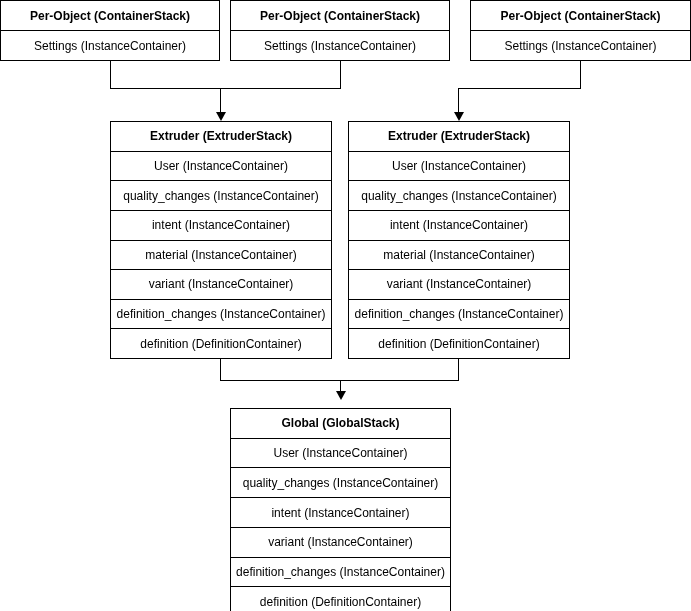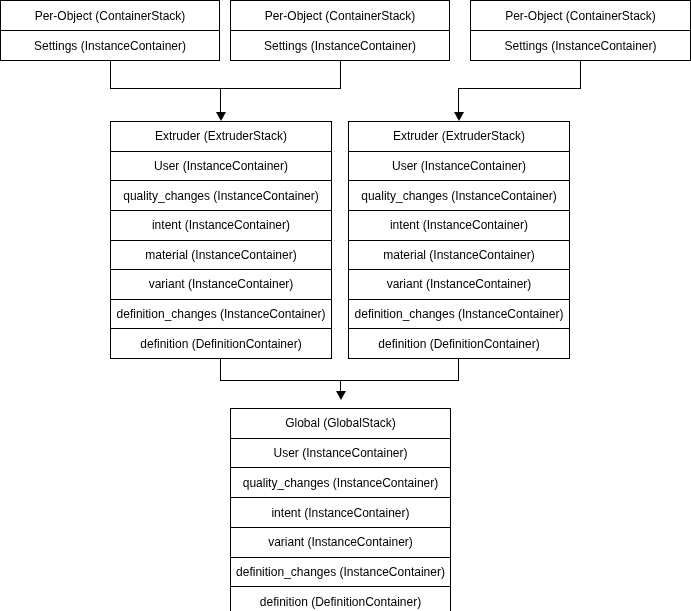--- a/index.html
+++ b/index.html
@@ -31,21 +31,21 @@
     display: flex;
     align-items: center;
     justify-content: center;
     border-top: 1px solid var(--line);
     white-space: nowrap;
     overflow: hidden;
     text-align: center;
   }
   .stack .row.title {
     border-top: none;
-    font-weight: normal;
+    font-weight: bold;
     text-align: right;
   }
   .vline, .hline {
     position: absolute;
     background: var(--line);
   }
   .vline { width: 1px; }
   .hline { height: 1px; }
   .arrowhead {
     position: absolute;

